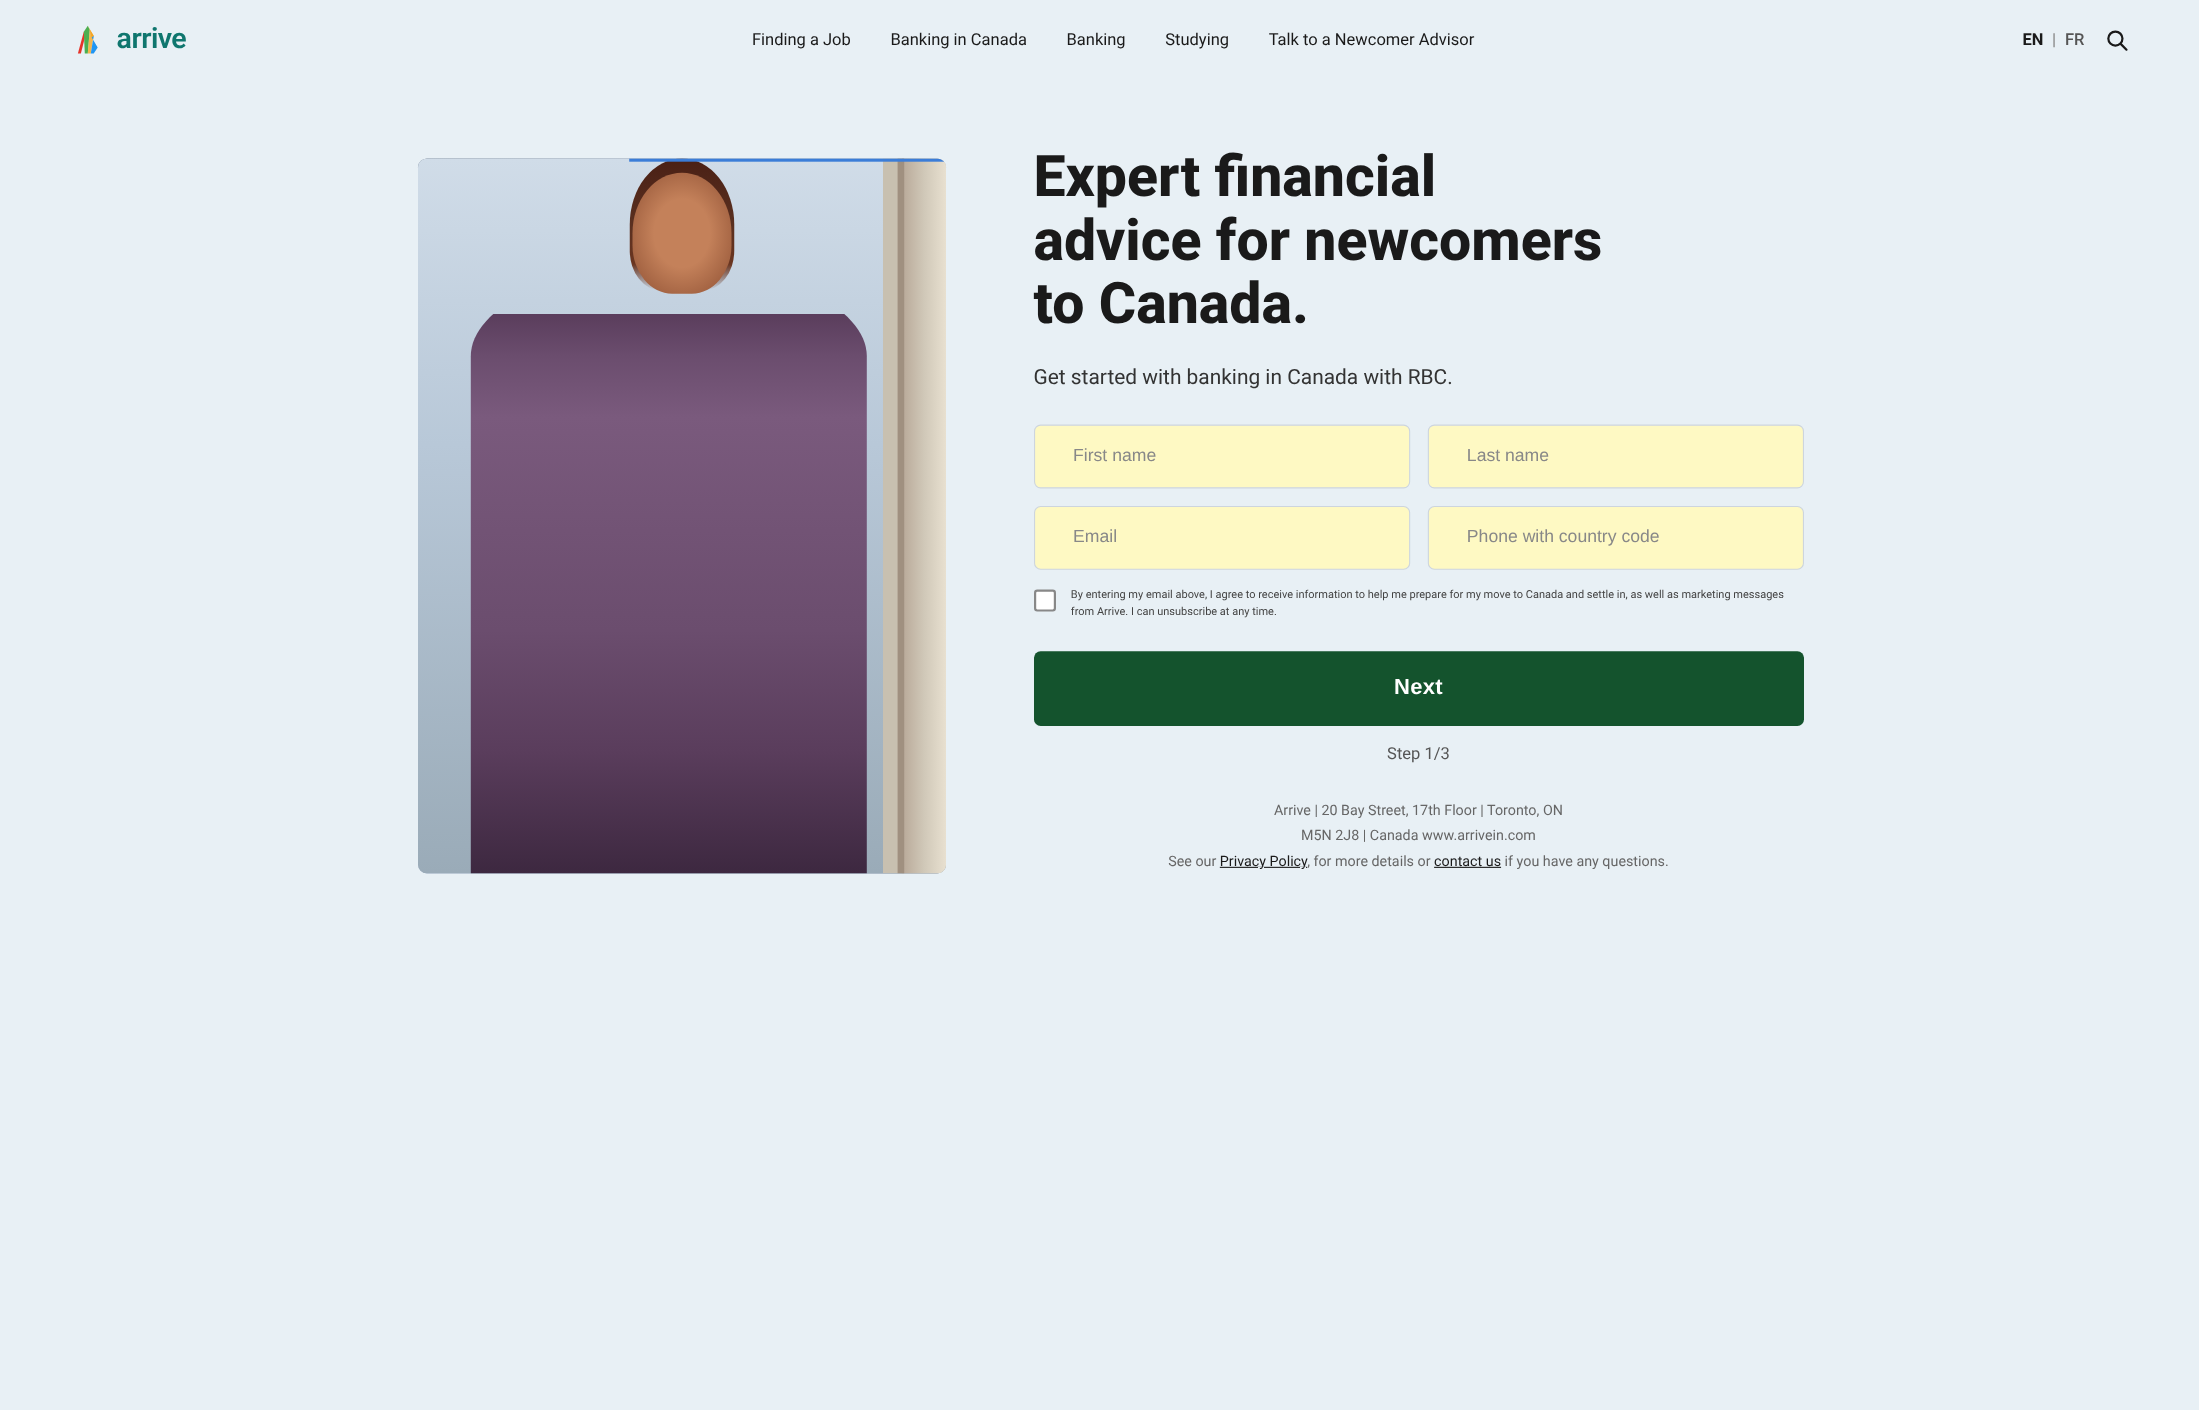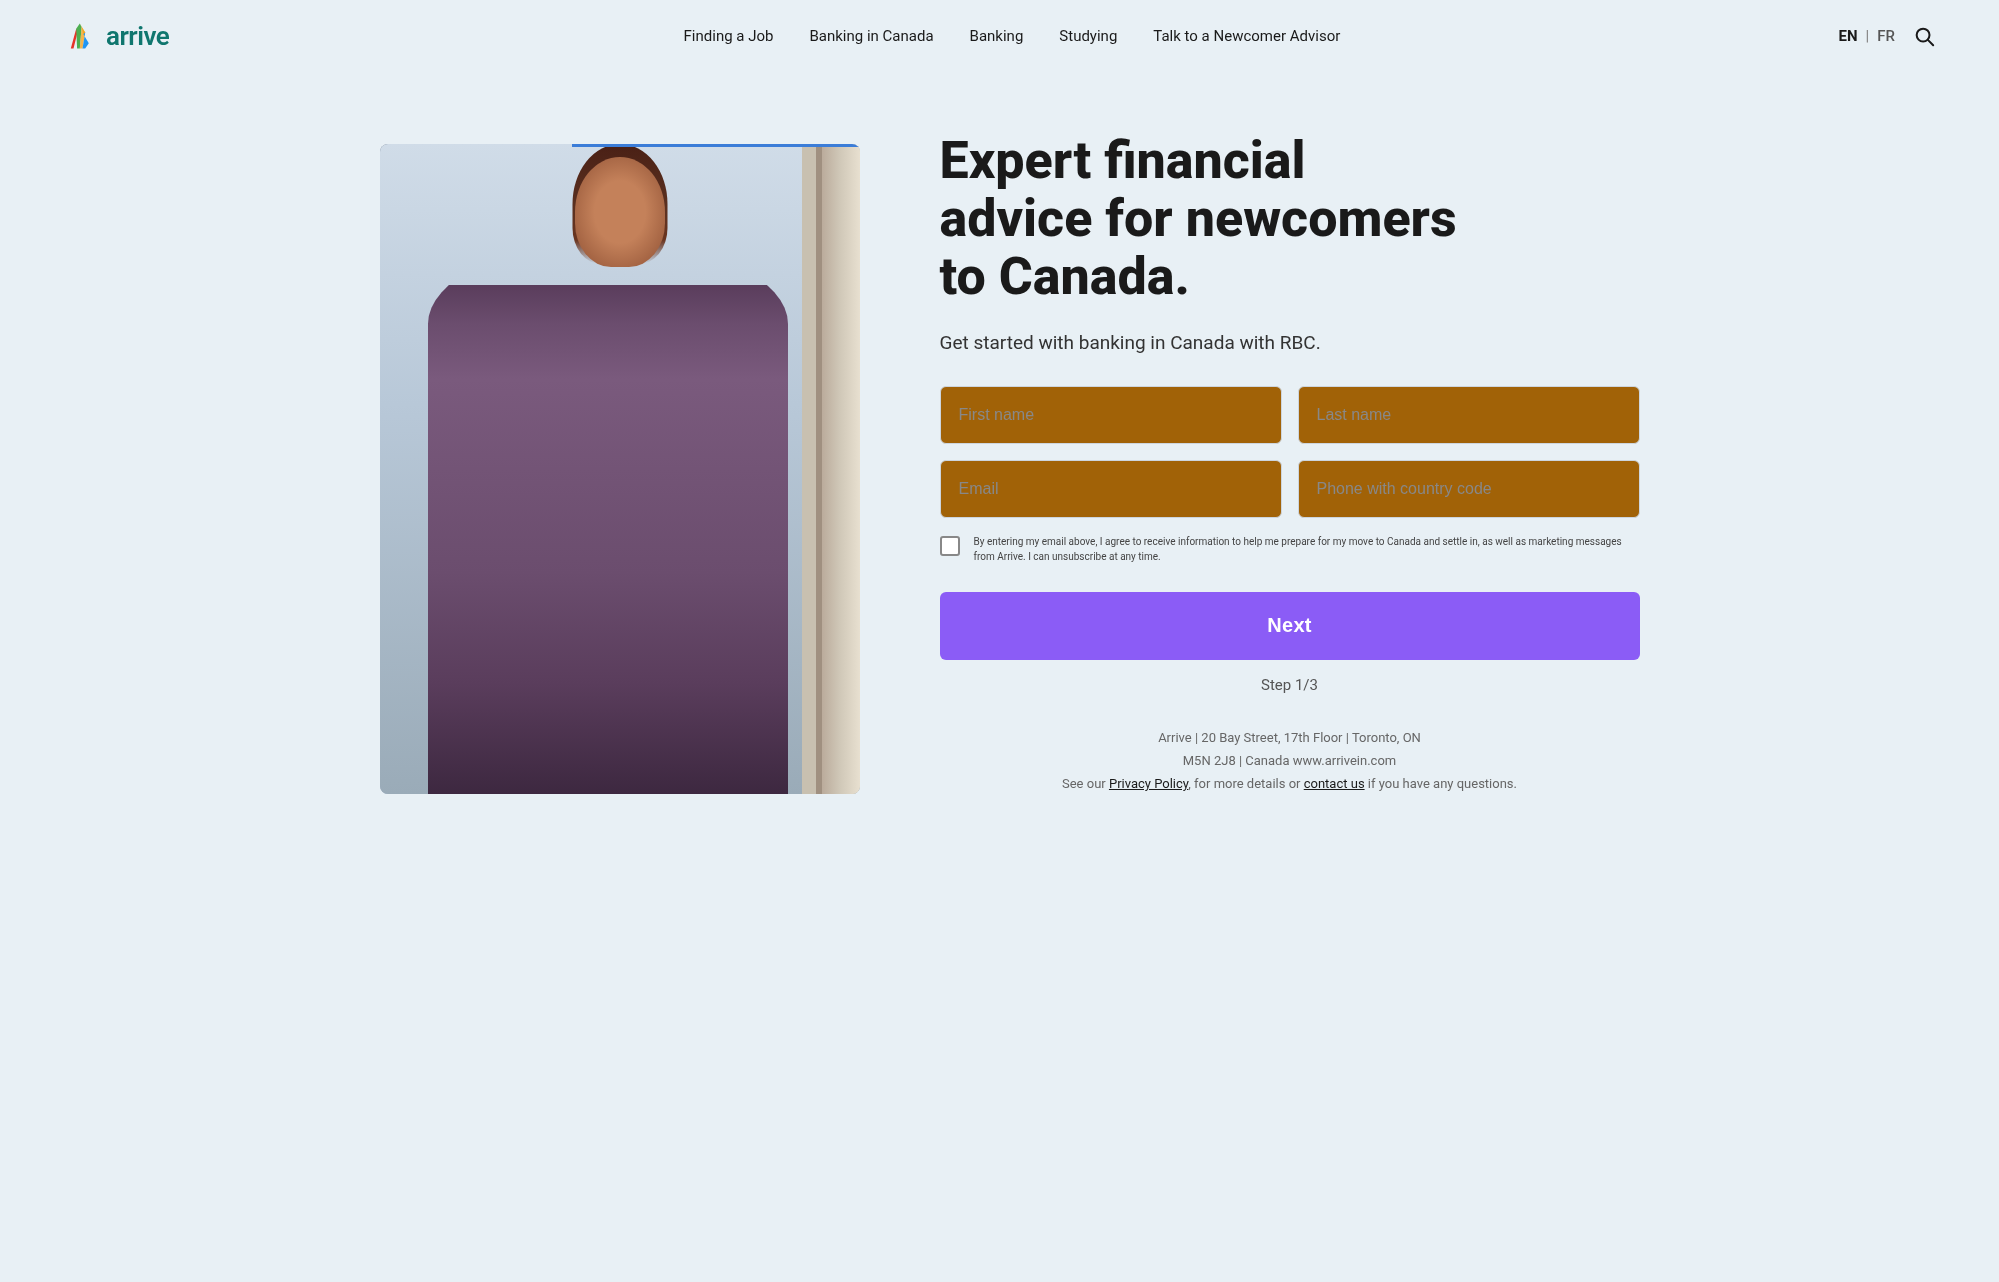--- a/index.html
+++ b/index.html
@@ -146,24 +146,24 @@
       display: flex;
       gap: 16px;
       margin-bottom: 16px;
     }
 
     .form-input {
       flex: 1;
       height: 58px;
       border: 1.5px solid #cdd5de;
       border-radius: 6px;
-      padding: 0 18px;
+      padding: 0 35px;
       font-size: 16px;
       color: #1a1a1a;
-      background: #a16207;
+      background: #fef9c3;
       outline: none;
     }
 
     .form-input::placeholder {
       color: #888;
       font-size: 16px;
     }
 
     .consent-area {
       display: flex;
@@ -188,21 +188,21 @@
 
     .consent-text {
       font-size: 10px;
       color: #444;
       line-height: 1.5;
     }
 
     .next-button {
       width: 100%;
       height: 68px;
-      background-color: #8b5cf6;
+      background-color: #14532d;
       color: #fff;
       border: none;
       border-radius: 6px;
       font-size: 20px;
       font-weight: 600;
       cursor: pointer;
       letter-spacing: 0.3px;
       margin-bottom: 16px;
     }
 

